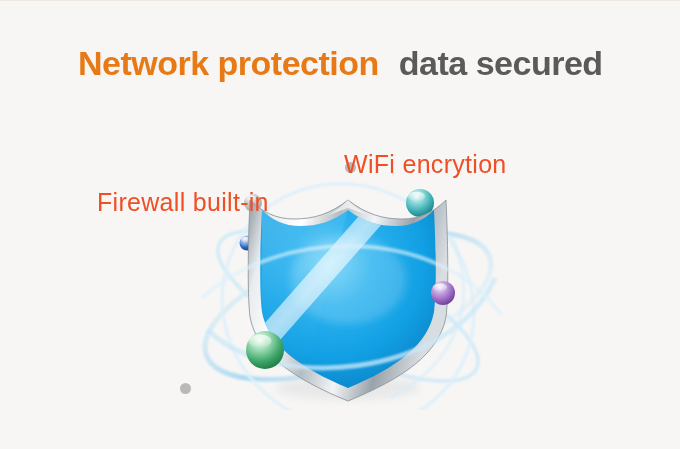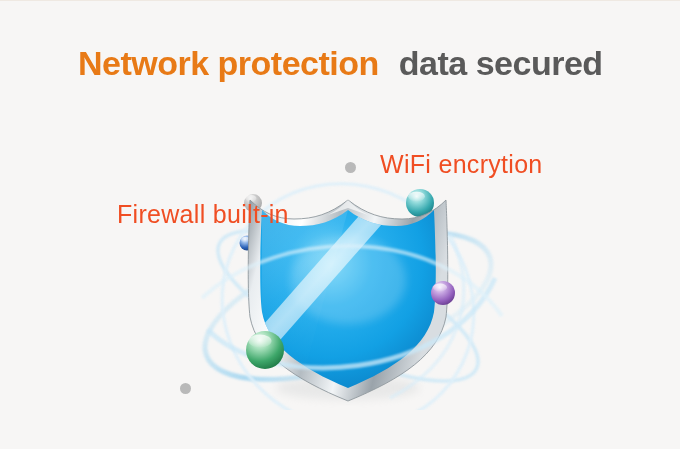--- a/index.html
+++ b/index.html
@@ -49,24 +49,24 @@
     font-size:25px;
     font-weight:normal;
     letter-spacing:0.3px;
   }
   .bullet{
     position:absolute;
     width:11px;height:11px;
     border-radius:50%;
     background:#b9b9b9;
   }
-  #lbl-wifi{ left:380px; top:150px; }
+  #lbl-wifi{ left:344px; top:150px; }
   #bul-wifi{ left:345px; top:162px; }
 
-  #lbl-firewall{ left:97px; top:200px;margin-left:20px; }
+  #lbl-firewall{ left:97px; top:188px; }
 
   #lbl-privacy{ left:195px; top:372px; }
   #bul-privacy{ left:180px; top:383px; }
 </style>
 </head>
 <body>
 
 <div id="stage">
 
   <div id="topline"></div>

